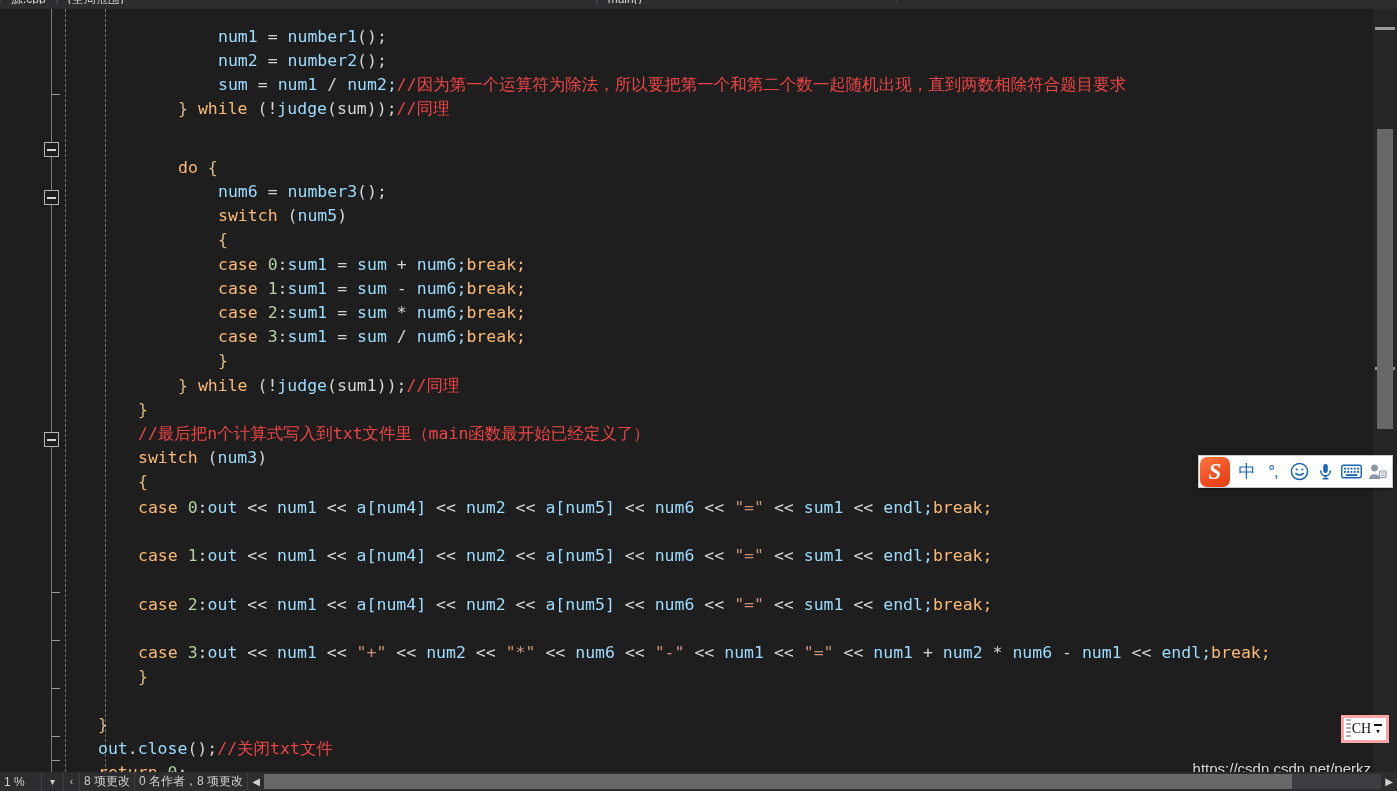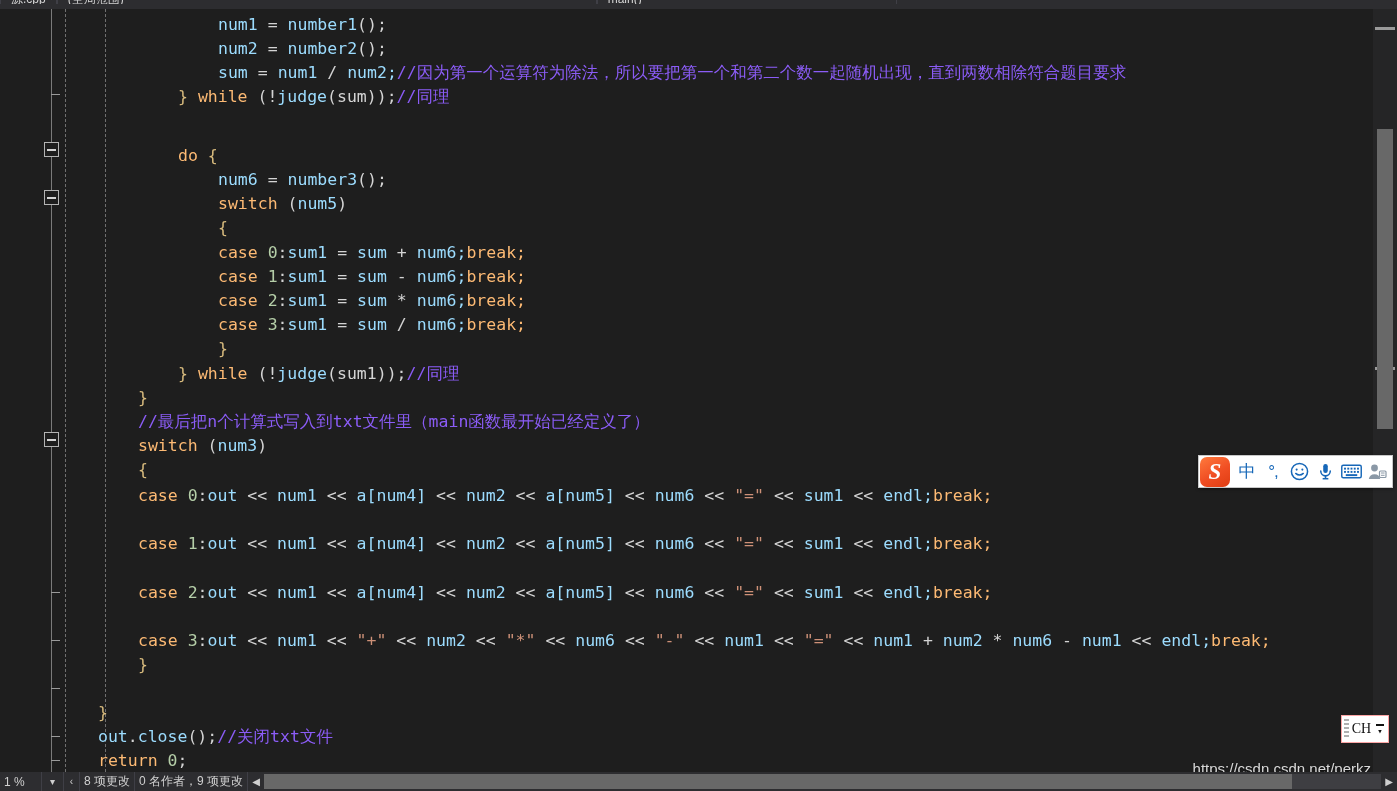--- a/index.html
+++ b/index.html
@@ -95,40 +95,40 @@
     position: absolute;
     top: 0;
     width: 0;
     height: 763px;
     border-left: 1px dashed #707070;
   }
 
   
   #code {
     position: absolute;
-    left: 0; top: 4px;
+    left: 0; top: 16px;
     width: 1373px; height: 763px;
     font-family: "DejaVu Sans Mono", "Liberation Mono", monospace;
     font-size: 16.5px;
     line-height: 24px;
     white-space: pre;
   }
   .line {
     position: absolute;
     left: 0;
     height: 24px;
     white-space: pre;
     line-height: 24px;
   }
   
   .kw   { color: #fdba74; }   
   .id   { color: #9cdcfe; }
   .num  { color: #b5cea8; }
   .str  { color: #ce9178; }
-  .cm   { color: #8b5cf6; }   
+  .cm   { color: #ef4444; }   
   .br   { color: #d7ba7d; }   
   .punc { color: #d4d4d4; }
   .op   { color: #d4d4d4; }
 
   
   #v-scroll {
     position: absolute;
     right: 0; top: 9px;
     width: 24px; height: 763px;
     background: #3e3e42;
@@ -192,21 +192,21 @@
   .ime-btn.zh { font-size: 17px; color: #1667b8; }
   .ime-btn.punct { font-size: 17px; color: #1667b8; letter-spacing: -1px; }
   .ime-btn.user { color: #8a98a6; }
 
   
   #ch-box {
     position: absolute;
     left: 1341px; top: 715px;
     width: 48px; height: 28px;
     background: #ffffff;
-    border: 1px solid #fca5a5;
+    border: 3px solid #fca5a5;
     display: flex;
     align-items: center;
     box-sizing: border-box;
   }
   #ch-grip {
     width: 5px; height: 20px;
     margin-left: 2px;
     background: repeating-linear-gradient(to bottom, #b0b0b0 0 2px, #ffffff 2px 4px);
     flex: 0 0 auto;
   }
@@ -413,21 +413,21 @@
   <div class="sb-cell" style="width:22px; justify-content:center;">
     <span class="sb-arrow">▾</span>
   </div>
   <div class="sb-cell" style="width:16px; justify-content:center;">
     <span class="sb-arrow">‹</span>
   </div>
   <div class="sb-cell">
     <span>8 项更改</span>
   </div>
   <div class="sb-cell">
-    <span>0 名作者，9 项更改</span>
+    <span>0 名作者，8 项更改</span>
   </div>
   <div id="hscroll">
     <div id="hscroll-left">◀</div>
     <div id="hscroll-track">
       <div id="hscroll-thumb"></div>
     </div>
     <div id="hscroll-right">▶</div>
   </div>
 </div>
 

